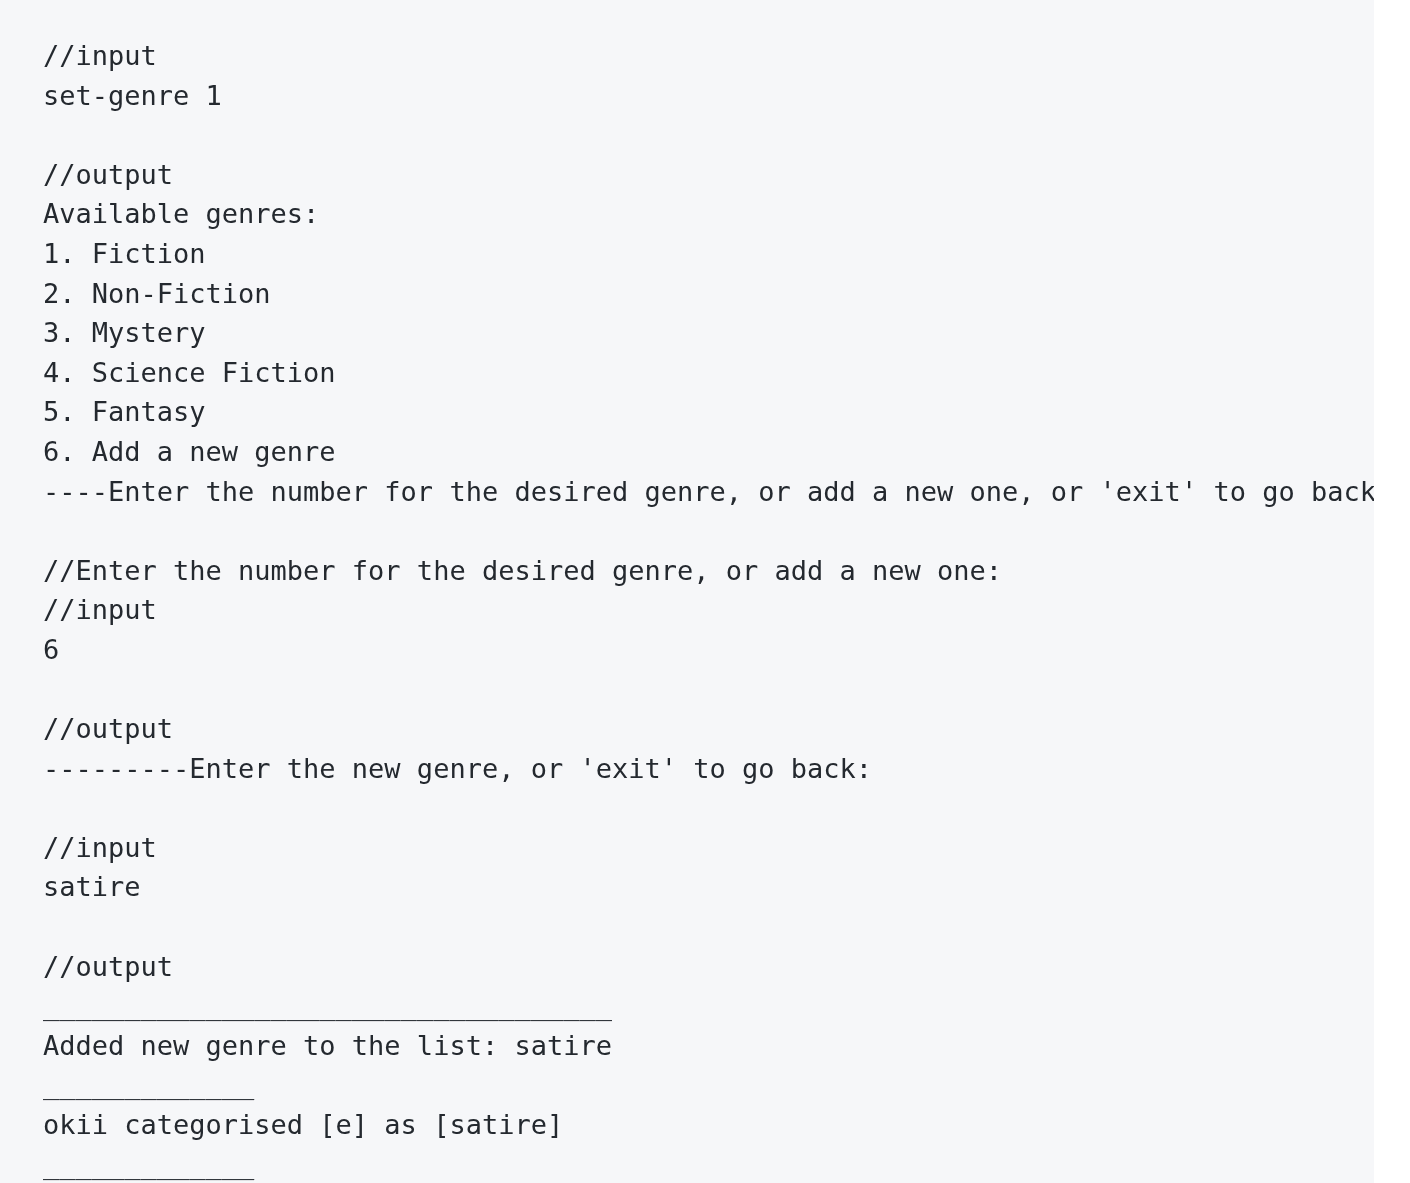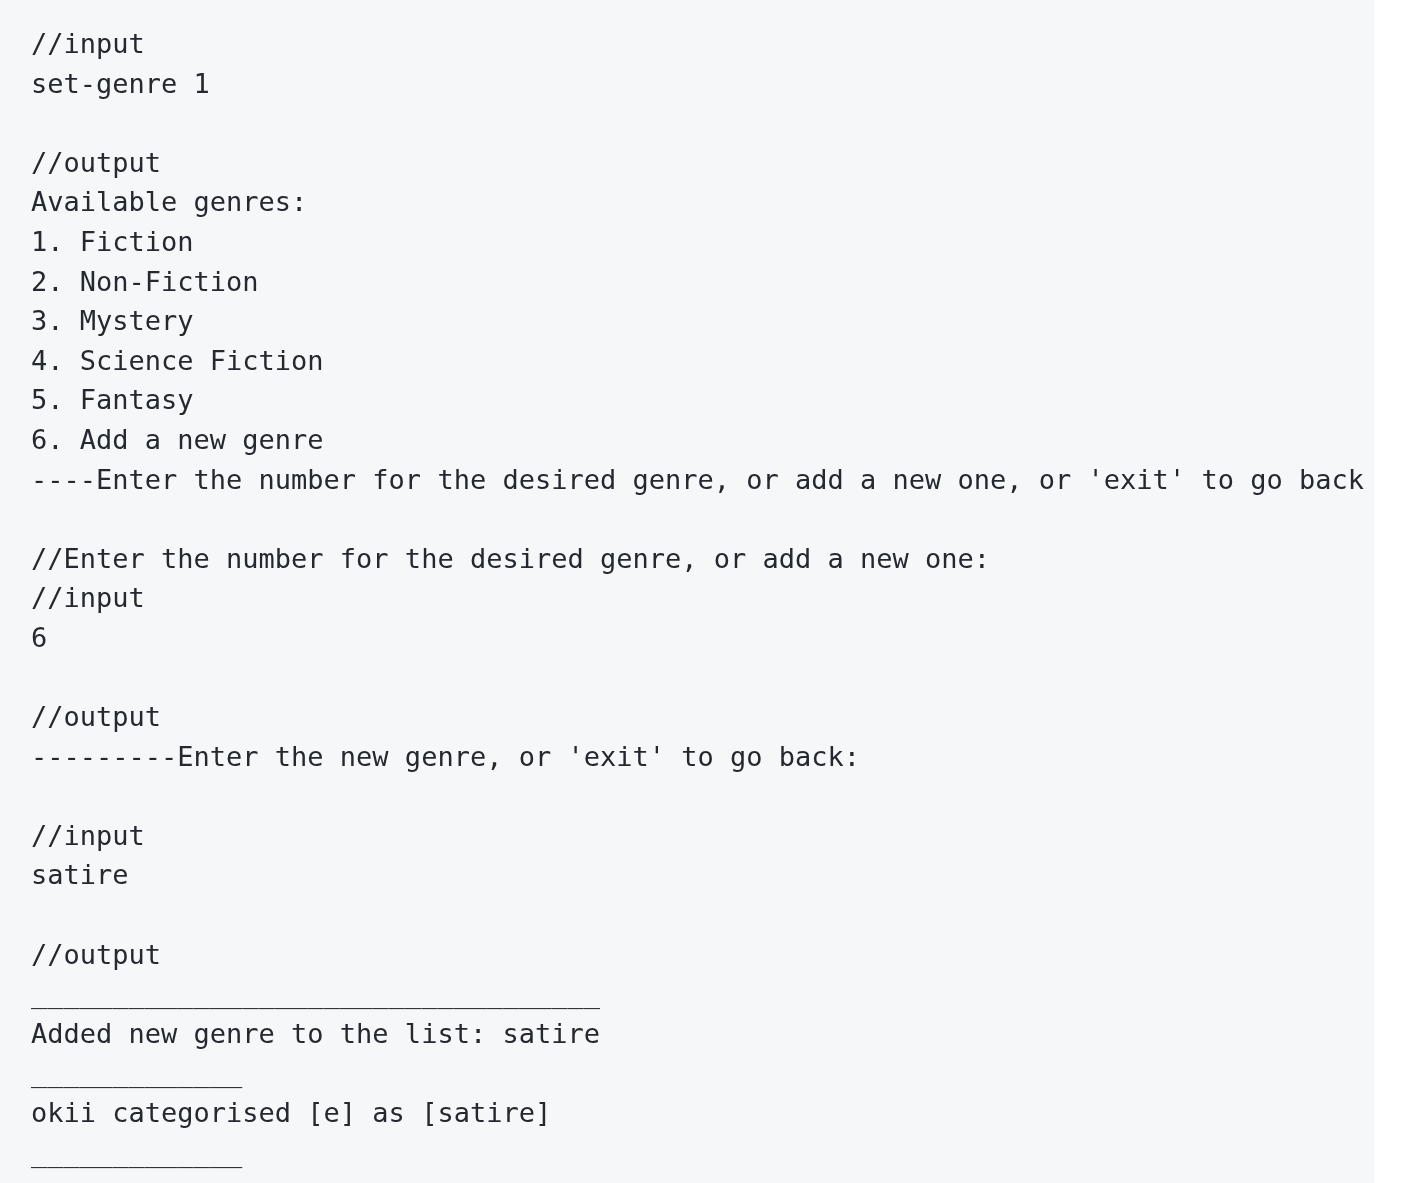--- a/index.html
+++ b/index.html
@@ -20,21 +20,21 @@
     top: 0;
     width: 1374px;
     height: 1183px;
     background: #f6f7f9;
     overflow: hidden;
     box-sizing: border-box;
     padding: 24px 0 0 31px;
   }
 
   #code-pre {
-    margin: 0;
+    margin: 12px;
     padding: 0;
     font-family: "DejaVu Sans Mono", "Liberation Mono", monospace;
     font-size: 27px;
     line-height: 39.6px;
     color: #24292f;
     white-space: pre;
     letter-spacing: 0;
     -webkit-font-smoothing: antialiased;
   }
 

